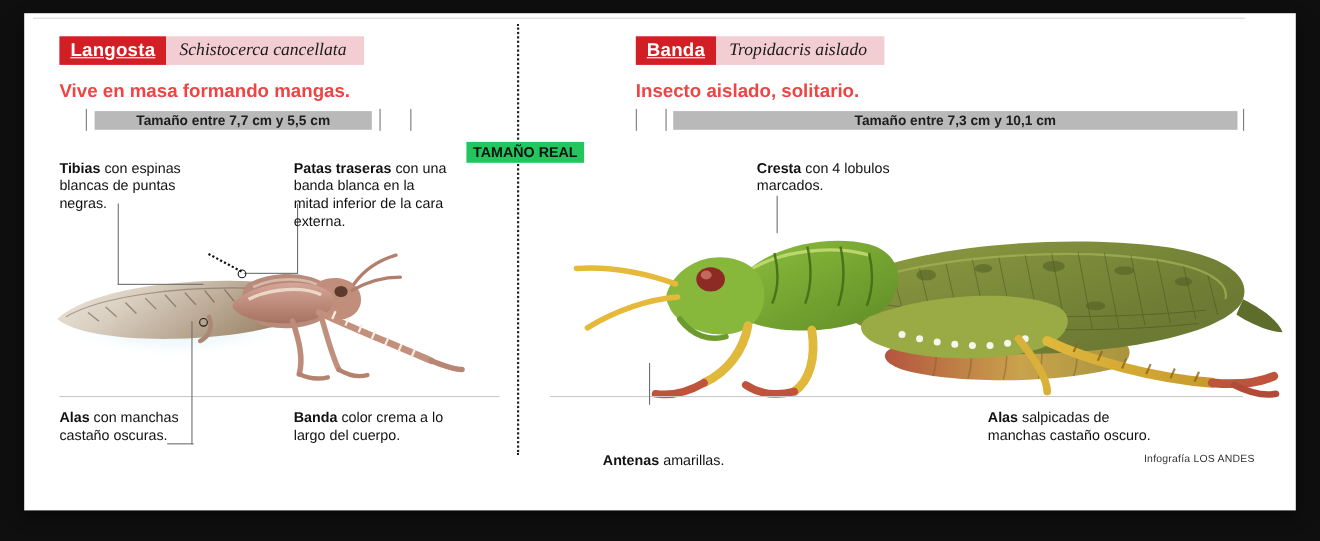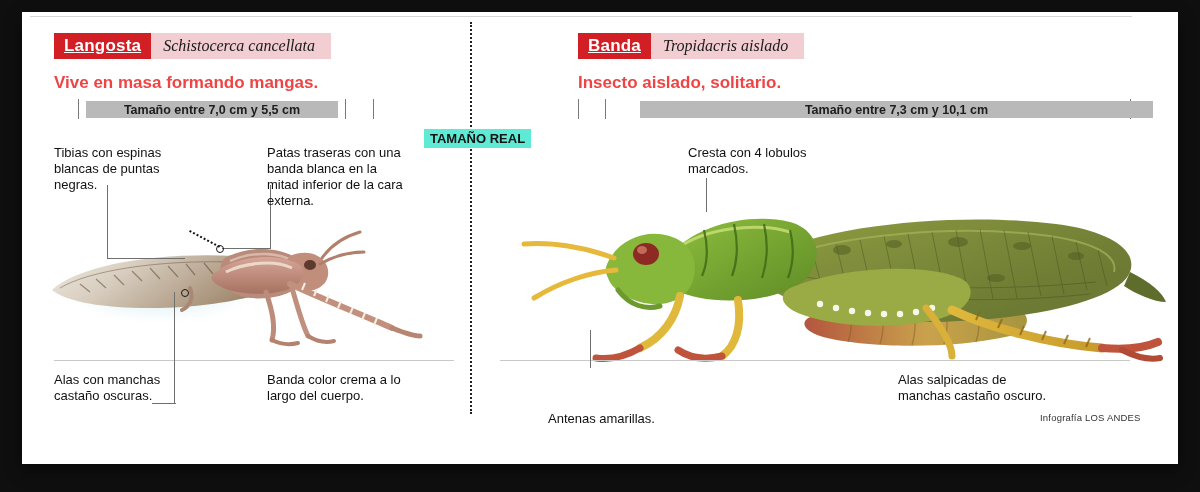--- a/index.html
+++ b/index.html
@@ -25,27 +25,27 @@
   .title-sci{background:#f2cdd2;color:#1a1a1a;font-style:italic;font-size:16px;
              padding:3px 16px 0 12px;line-height:20px;font-family:"Liberation Serif",serif;}
 
   .subtitle{position:absolute;font-size:17px;font-weight:bold;color:#ef4444;}
 
   
   .sizebar{position:absolute;height:17px;background:#b9b9b9;display:flex;align-items:center;justify-content:center;}
   .sizebar span{font-size:12.5px;font-weight:bold;color:#1d1d1d;}
   .tick{position:absolute;width:1px;background:#7a7a7a;}
 
-  .real-size{position:absolute;background:#5eead4;border:0;font-size:13px;font-weight:bold;color:#111;
+  .real-size{position:absolute;background:#22c55e;border:0;font-size:13px;font-weight:bold;color:#111;
              padding:2px 6px;}
   .real-size-box{position:absolute;background:#ffffff;}
 
   
   .callout{position:absolute;font-size:13px;line-height:16px;color:#111111;}
-  .callout b{font-weight:normal;}
+  .callout b{font-weight:bold;}
 
   
   .ln{position:absolute;background:#6f6f6f;}
   .ln-h{height:1px;}
   .ln-v{width:1px;}
   .dot{position:absolute;width:6px;height:6px;border:1px solid #1a1a1a;border-radius:50%;background:transparent;}
   .dotted-ln{position:absolute;border-top:2px dotted #111;transform-origin:0 0;}
 
   .baseline{position:absolute;height:1px;background:#c9c9c9;}
 
@@ -70,21 +70,21 @@
     <div class="title-badge">Langosta</div>
     <div class="title-sci">Schistocerca cancellata</div>
   </div>
 
   <div class="subtitle" style="left:54px;top:73px;">Vive en masa formando mangas.</div>
 
   <div class="tick" style="left:78px;top:99px;height:20px;"></div>
   <div class="tick" style="left:345px;top:99px;height:20px;"></div>
   <div class="tick" style="left:373px;top:99px;height:20px;"></div>
   <div class="sizebar" style="left:86px;top:101px;width:252px;">
-    <span>Tamaño entre 7,0 cm y 5,5 cm</span>
+    <span>Tamaño entre 7,7 cm y 5,5 cm</span>
   </div>
 
   <svg class="art" style="left:40px;top:160px;" width="420" height="200" viewBox="0 0 420 200">
     <defs>
       <linearGradient id="lgBody" x1="0" y1="0" x2="1" y2="0">
         <stop offset="0%" stop-color="#cfc4b2"></stop>
         <stop offset="45%" stop-color="#b79e86"></stop>
         <stop offset="100%" stop-color="#8d7158"></stop>
       </linearGradient>
       <linearGradient id="lgWing" x1="0" y1="0" x2="1" y2="0.3">
@@ -183,21 +183,21 @@
   <div class="title-wrap" style="left:578px;top:33px;">
     <div class="title-badge">Banda</div>
     <div class="title-sci">Tropidacris aislado</div>
   </div>
 
   <div class="subtitle" style="left:578px;top:73px;">Insecto aislado, solitario.</div>
 
   <div class="tick" style="left:578px;top:99px;height:20px;"></div>
   <div class="tick" style="left:605px;top:99px;height:20px;"></div>
   <div class="tick" style="left:1130px;top:99px;height:20px;"></div>
-  <div class="sizebar" style="left:640px;top:101px;width:513px;">
+  <div class="sizebar" style="left:612px;top:101px;width:513px;">
     <span>Tamaño entre 7,3 cm y 10,1 cm</span>
   </div>
 
   <svg class="art" style="left:490px;top:150px;" width="680" height="220" viewBox="0 0 680 220">
     <defs>
       <linearGradient id="tcWing" x1="0.1" y1="0" x2="0.9" y2="0.6">
         <stop offset="0%" stop-color="#8e9c3f"></stop>
         <stop offset="40%" stop-color="#7f8d3c"></stop>
         <stop offset="100%" stop-color="#6c7a33"></stop>
       </linearGradient>

